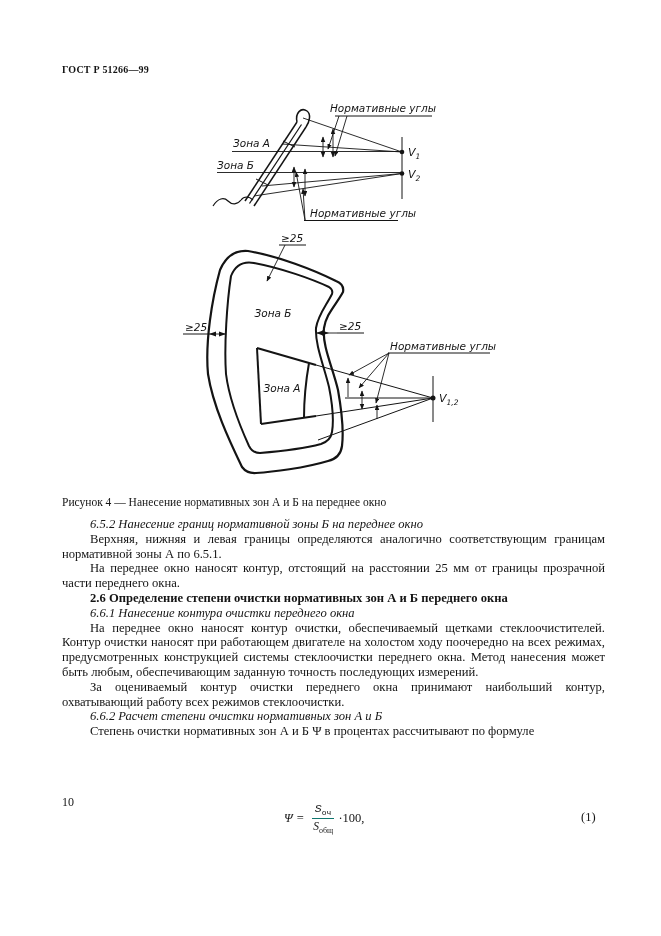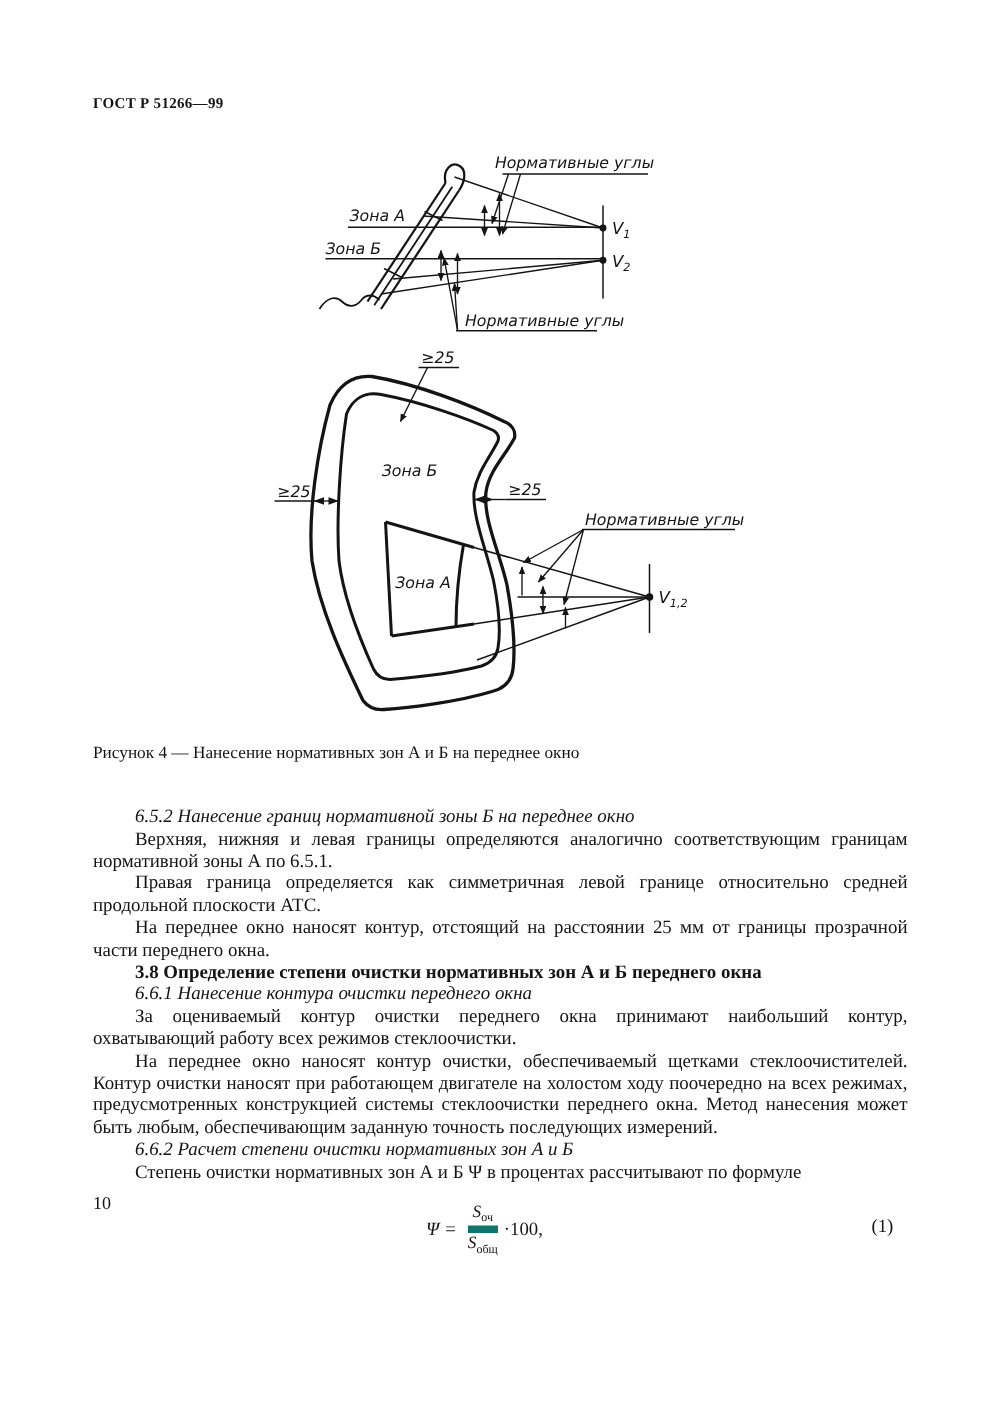--- a/index.html
+++ b/index.html
@@ -5,28 +5,28 @@
   html,body{margin:0;padding:0;}
   body{
     width:661px;height:936px;position:relative;overflow:hidden;
     background:#ffffff;color:#141414;
     font-family:"Liberation Serif", serif;
   }
   .hdr{position:absolute;left:62px;top:64px;font-weight:bold;font-size:10px;letter-spacing:.2px;}
   .figwrap{position:absolute;left:0;top:0;width:532px;height:494px;}
   svg text{font-family:"DejaVu Sans", sans-serif;font-style:italic;fill:#141414;}
   .caption{position:absolute;left:62px;top:496px;width:542px;text-align:left;font-size:11.5px;}
-  .bodytext{position:absolute;left:62px;top:517px;width:543px;font-size:12.6px;line-height:14.8px;text-align:justify;margin-top:20px;}
+  .bodytext{position:absolute;left:62px;top:517px;width:543px;font-size:12.6px;line-height:14.8px;text-align:justify;}
   .bodytext p{margin:0;text-indent:28px;}
   .it{font-style:italic;}
   .bd{font-weight:bold;}
   .formula{position:absolute;left:284px;top:802px;font-size:12.5px;display:flex;align-items:center;}
   .formula .var{font-style:italic;}
   .frac{display:inline-block;text-align:center;vertical-align:middle;margin:0 4px;font-size:11.5px;}
-  .frac .num{display:block;border-bottom:5px solid #0f766e;padding:0 3px 1px 3px;}
+  .frac .num{display:block;border-bottom:1px solid #0f766e;padding:0 3px 1px 3px;font-family:Liberation Mono, monospace;}
   .frac .den{display:block;padding-top:1px;}
   sub{font-size:8px;}
   .eqnum{position:absolute;left:581px;top:810px;font-size:12.5px;}
   .pagenum{position:absolute;left:62px;top:795px;font-size:12px;font-family:Liberation Serif, serif;}
 </style>
 </head>
 <body>
 
 <div class="hdr">ГОСТ Р 51266—99</div>
 
@@ -141,26 +141,25 @@
     <text x="439" y="402" font-size="11"><tspan>V</tspan><tspan font-size="7.5" dy="2.5">1,2</tspan></text>
   </g>
 </svg>
 </div>
 
 <div class="caption">Рисунок 4 — Нанесение нормативных зон А и Б на переднее окно</div>
 
 <div class="bodytext">
   <p class="it"><span>6.5.2</span>&nbsp;<span>Нанесение границ нормативной зоны Б на переднее окно</span></p>
   <p>Верхняя, нижняя и левая границы определяются аналогично соответствующим границам нормативной зоны А по 6.5.1.</p>
-  <p>Правая граница определяется как симметричная левой границе относительно средней продольной плоскости АТС.</p>
   <p>На переднее окно наносят контур, отстоящий на расстоянии 25 мм от границы прозрачной части переднего окна.</p>
-  <p class="bd">3.8 Определение степени очистки нормативных зон А и Б переднего окна</p>
+  <p class="bd">2.6 Определение степени очистки нормативных зон А и Б переднего окна</p>
   <p class="it"><span>6.6.1</span>&nbsp;<span>Нанесение контура очистки переднего окна</span></p>
+  <p>На переднее окно наносят контур очистки, обеспечиваемый щетками стеклоочистителей. Контур очистки наносят при работающем двигателе на холостом ходу поочередно на всех режимах, предусмотренных конструкцией системы стеклоочистки переднего окна. Метод нанесения может быть любым, обеспечивающим заданную точность последующих измерений.</p>
   <p>За оцениваемый контур очистки переднего окна принимают наибольший контур, охватывающий работу всех режимов стеклоочистки.</p>
-  <p>На переднее окно наносят контур очистки, обеспечиваемый щетками стеклоочистителей. Контур очистки наносят при работающем двигателе на холостом ходу поочередно на всех режимах, предусмотренных конструкцией системы стеклоочистки переднего окна. Метод нанесения может быть любым, обеспечивающим заданную точность последующих измерений.</p>
   <p class="it"><span>6.6.2</span>&nbsp;<span>Расчет степени очистки нормативных зон А и Б</span></p>
   <p>Степень очистки нормативных зон А и Б Ψ в процентах рассчитывают по формуле</p>
 </div>
 
 <div class="formula">
   <span class="var">Ψ</span>
   <span style="margin:0 4px;">=</span>
   <span class="frac">
     <span class="num"><span class="var">S</span><sub>оч</sub></span>
     <span class="den"><span class="var">S</span><sub>общ</sub></span>

